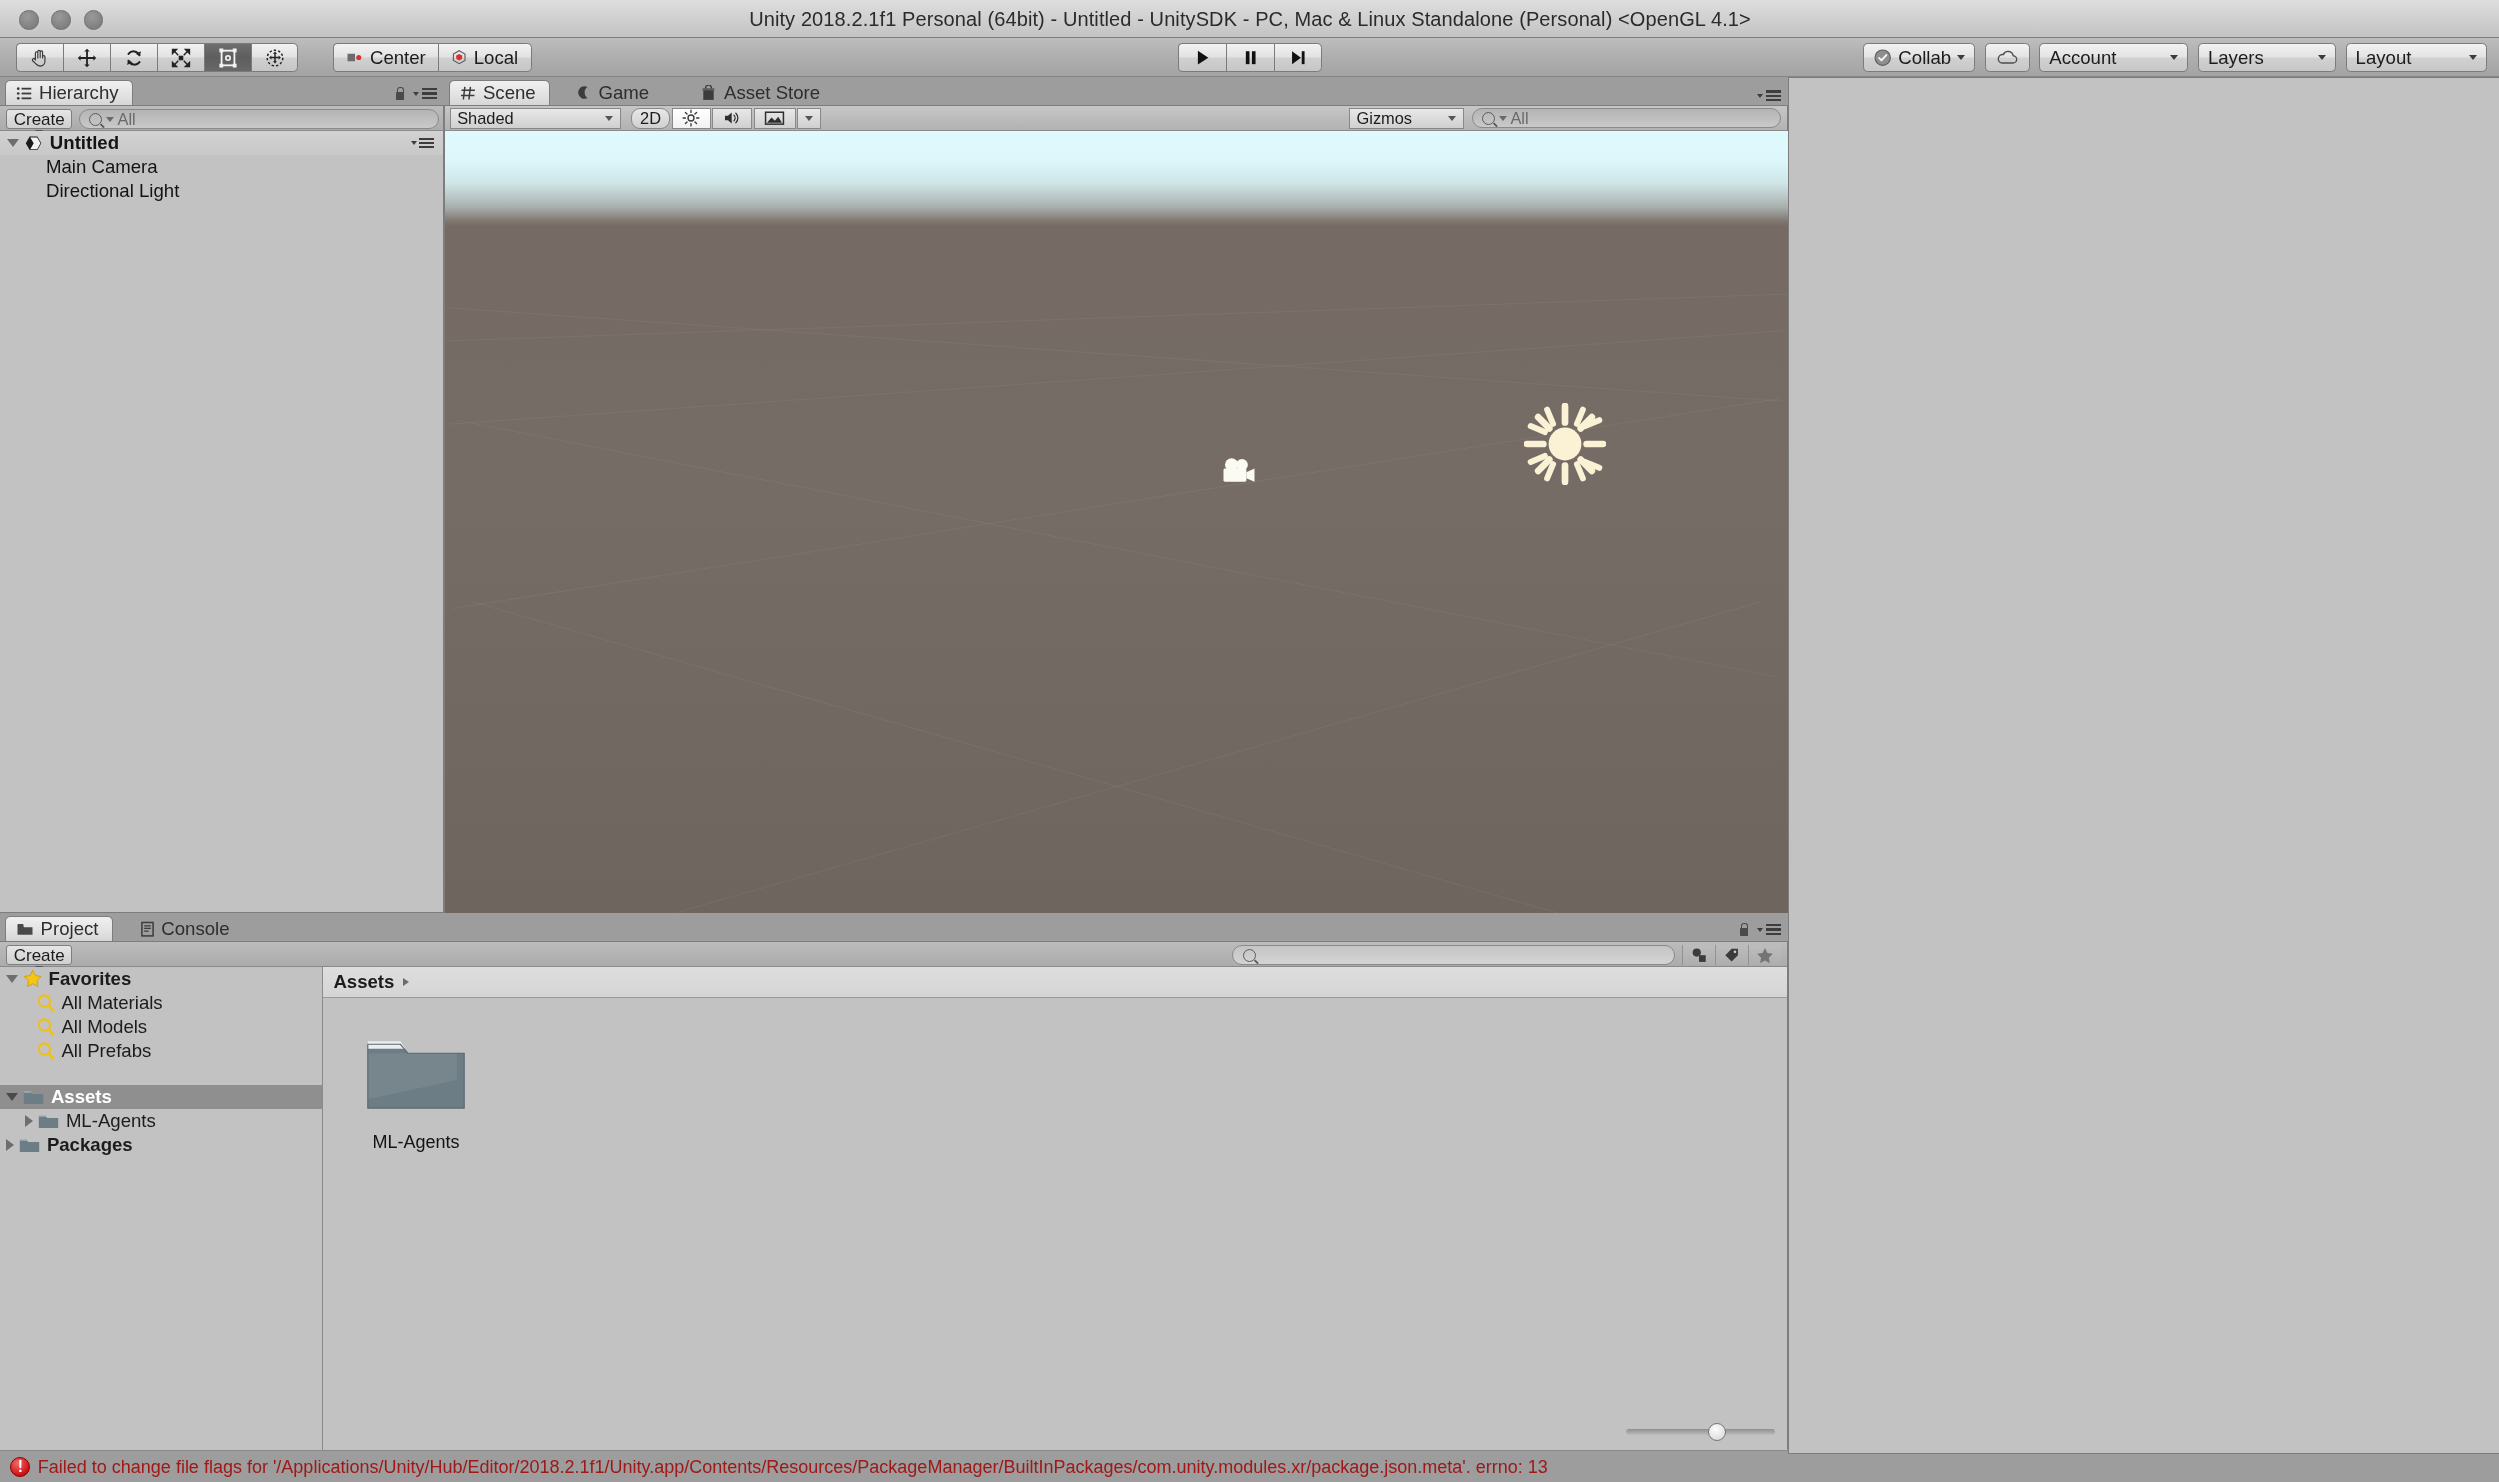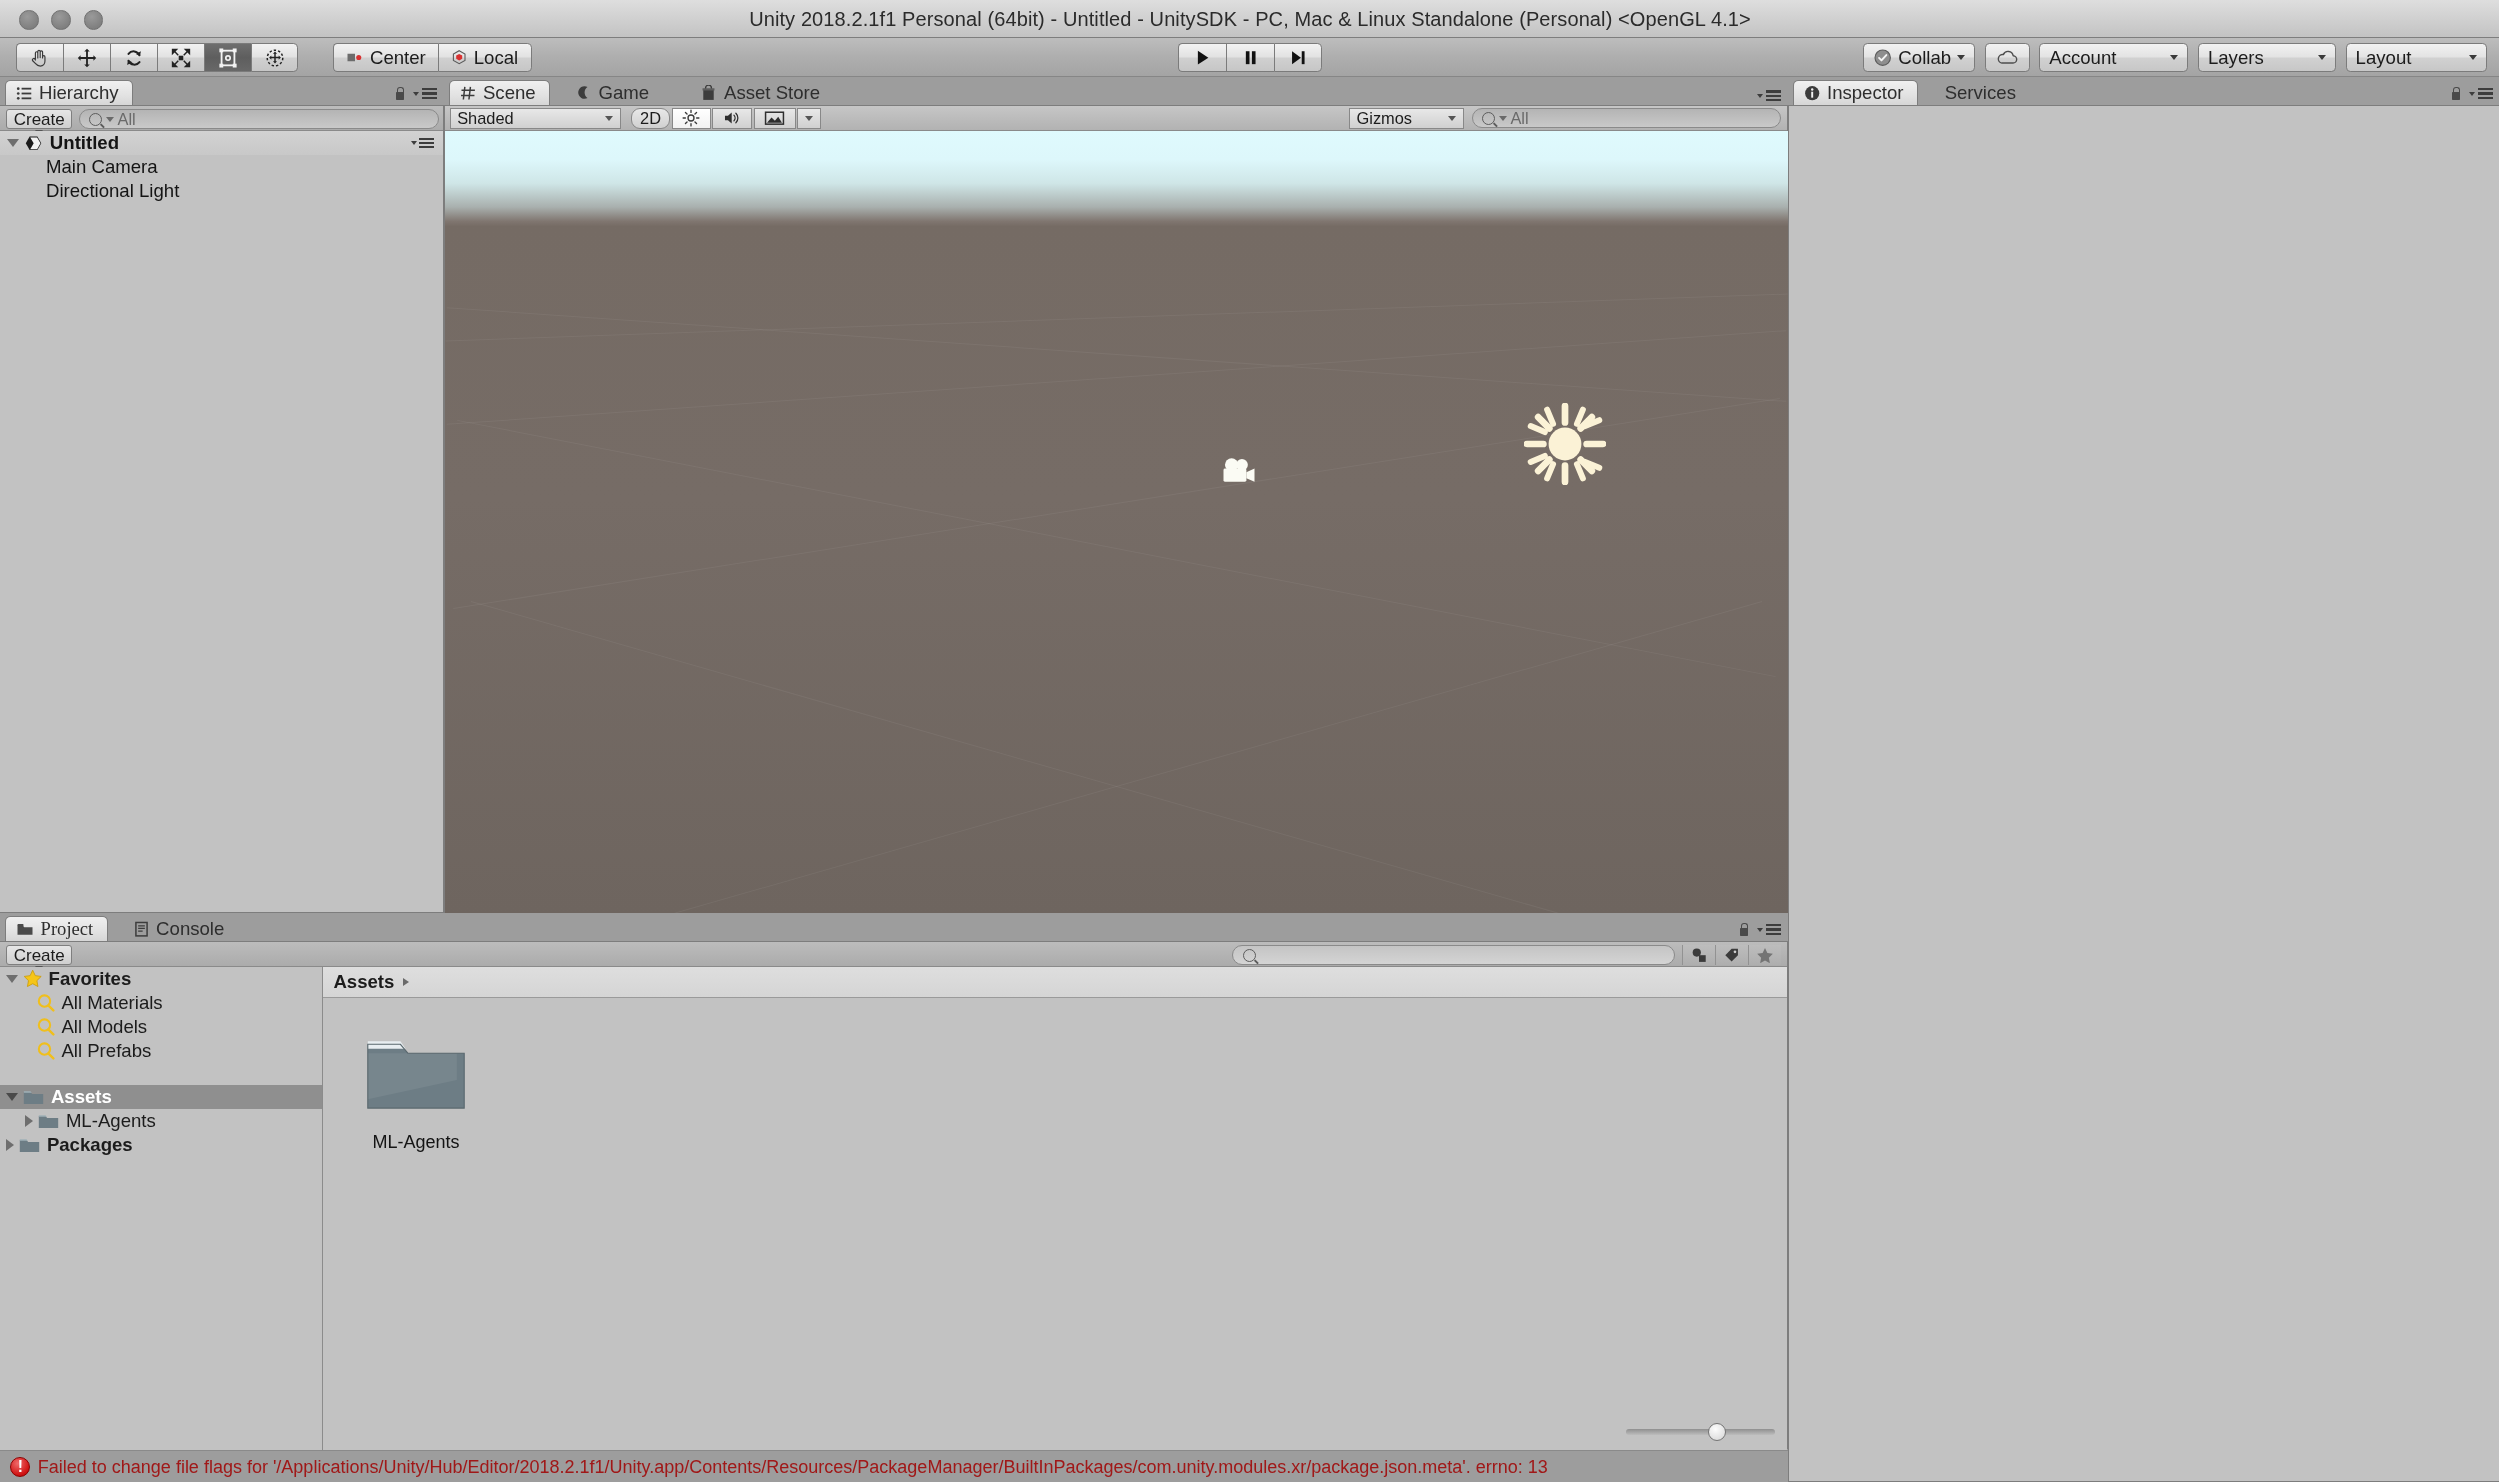--- a/index.html
+++ b/index.html
@@ -605,52 +605,28 @@
               <path d="M31 9l8 19M71 82l8 19M9 79l19-8M82 31l19-8"></path>
               <path d="M79 9l-8 19M39 82l-8 19M9 31l19 8M82 79l19 8"></path>
             </g>
           </svg>
         </div>
       </div>
     </div>
   </div>
 
   <div class="panel" id="inspector-panel">
-    <div class="tabstrip" style="width:712px;">
-      <div class="tab sel" style="margin-left:4.5px;">
-        <svg width="16.4" height="16.4" viewBox="0 0 22 22">
-          <circle cx="11" cy="11" r="9.5" fill="#3b3b3b"></circle>
-          <rect x="9.7" y="9" width="2.6" height="8" fill="#f2f2f2"></rect>
-          <circle cx="11" cy="6" r="1.6" fill="#f2f2f2"></circle>
-        </svg>
-        <span>Inspector</span>
-      </div>
-      <div class="tab" style="margin-left:16.4px;">
-        <span>Services</span>
-      </div>
-      <div class="tab-right">
-        <span class="lock-ico"></span>
-        <span class="menu-ico">
-          <span class="tri"></span>
-            <span class="bars">
-              <i></i>
-              <i></i>
-              <i></i>
-            </span>
-        </span>
-      </div>
-    </div>
     <div class="panel-body">
       <div></div>
     </div>
   </div>
 
   <div class="panel" id="project-panel">
     <div class="tabstrip" style="width:1788px;">
-      <div class="tab sel" style="margin-left:4.5px;font-family:Liberation Serif, serif;">
+      <div class="tab sel" style="margin-left:4.5px;">
         <svg width="18" height="15" viewBox="0 0 24 20">
           <path d="M2 4.5h7l2 2.4h11V17H2z" fill="#4a4a4a"></path>
           <rect x="2" y="2.5" width="8" height="3" rx="1" fill="#4a4a4a"></rect>
         </svg>
         <span>Project</span>
       </div>
       <div class="tab" style="margin-left:16.4px;">
         <svg width="15" height="16.4" viewBox="0 0 20 22">
           <rect x="2.5" y="2" width="15" height="18" fill="none" stroke="#3c3c3c" stroke-width="2"></rect>
           <path d="M5.5 6.5h9M5.5 10h9M5.5 13.5h6" stroke="#3c3c3c" stroke-width="1.7"></path>

